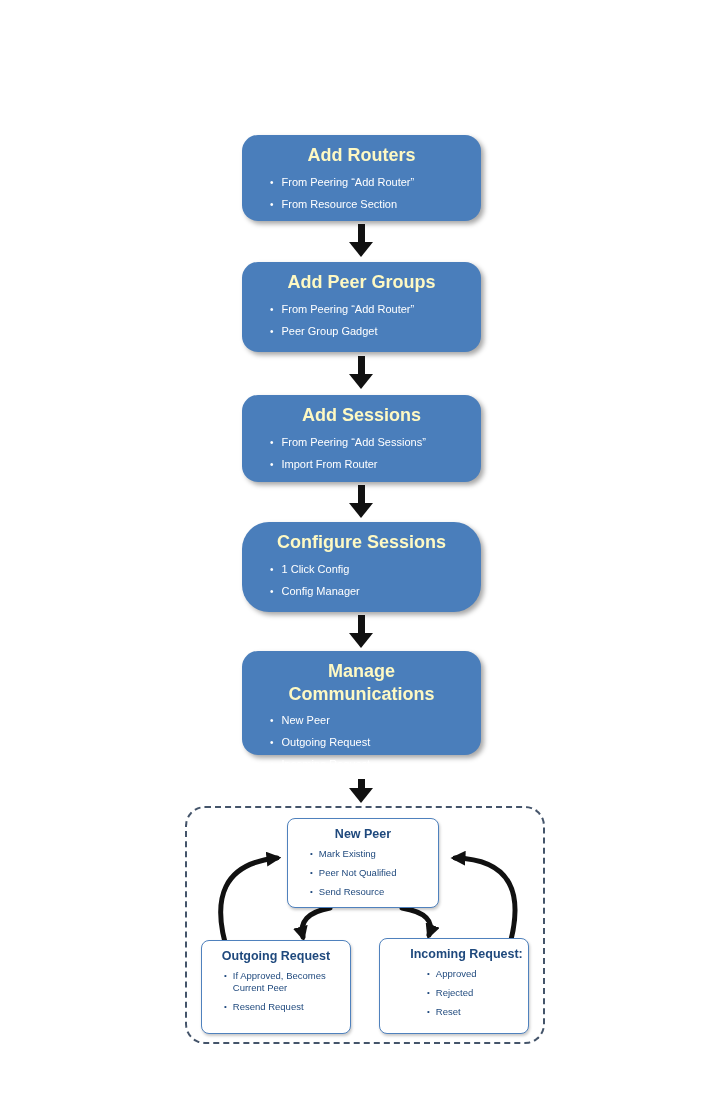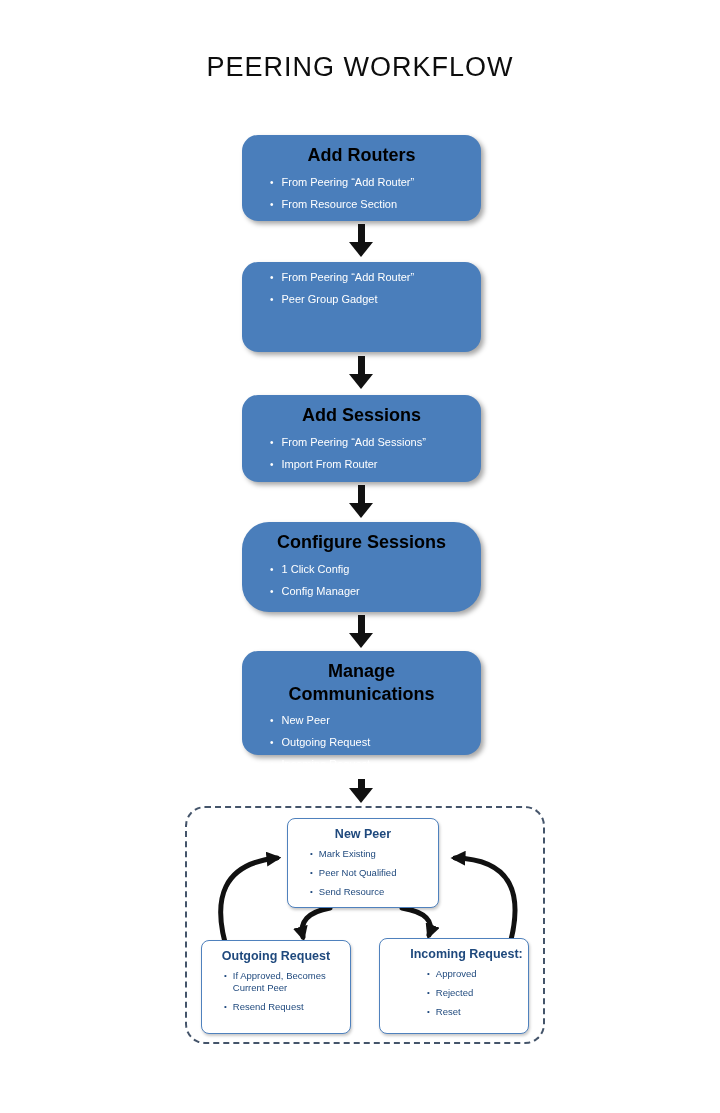--- a/index.html
+++ b/index.html
@@ -31,21 +31,21 @@
     position:absolute;left:242px;width:239px;
     background:var(--box-blue,#4A7EBB);
     border-radius:16px;
     box-shadow:3px 3px 5px rgba(0,0,0,0.35);
     color:#ffffff;
   }
   .step-title{
     padding:9px 28px 0 28px;
     text-align:center;
     font-size:18px;font-weight:700;line-height:1.25;
-    color:#000000;
+    color:#fef9c3;
   }
   .bullets{padding:8px 10px 0 28px;}
   .bullet{
     display:flex;gap:8px;align-items:flex-start;
     font-size:11px;line-height:1.35;
     margin-bottom:7px;
   }
   .bullet .dot{font-size:10px;line-height:1.5;}
   .pos-step1{top:135px;height:86px;}
   .pos-step2{top:262px;height:90px;}
@@ -99,21 +99,20 @@
   .sub-bullet .dot{font-size:8px;line-height:1.6;}
   .box-new-peer{left:100px;top:10px;width:152px;height:90px;}
   .box-outgoing{left:14px;top:132px;width:150px;height:94px;}
   .box-incoming{left:192px;top:130px;width:150px;height:96px;padding-left:25px;}
 </style>
 </head>
 <body>
 
 <div class="canvas">
 
-  <h1 class="diagram-title">PEERING WORKFLOW</h1>
 
   <section class="step pos-step1">
     <h2 class="step-title">Add Routers</h2>
     <div class="bullets">
       <div class="bullet">
           <span class="dot">•</span>
           <span>From  Peering “Add Router”</span>
         </div>
       <div class="bullet">
           <span class="dot">•</span>
@@ -121,20 +120,21 @@
         </div>
     </div>
   </section>
 
   <div class="down-arrow pos-arrow1">
     <div class="shaft"></div>
     <div class="head"></div>
   </div>
 
   <section class="step pos-step2">
+    <h2 class="step-title">Add Peer Groups</h2>
     <div class="bullets">
       <div class="bullet">
           <span class="dot">•</span>
           <span>From  Peering “Add Router”</span>
         </div>
       <div class="bullet">
           <span class="dot">•</span>
           <span>Peer Group Gadget</span>
         </div>
     </div>

